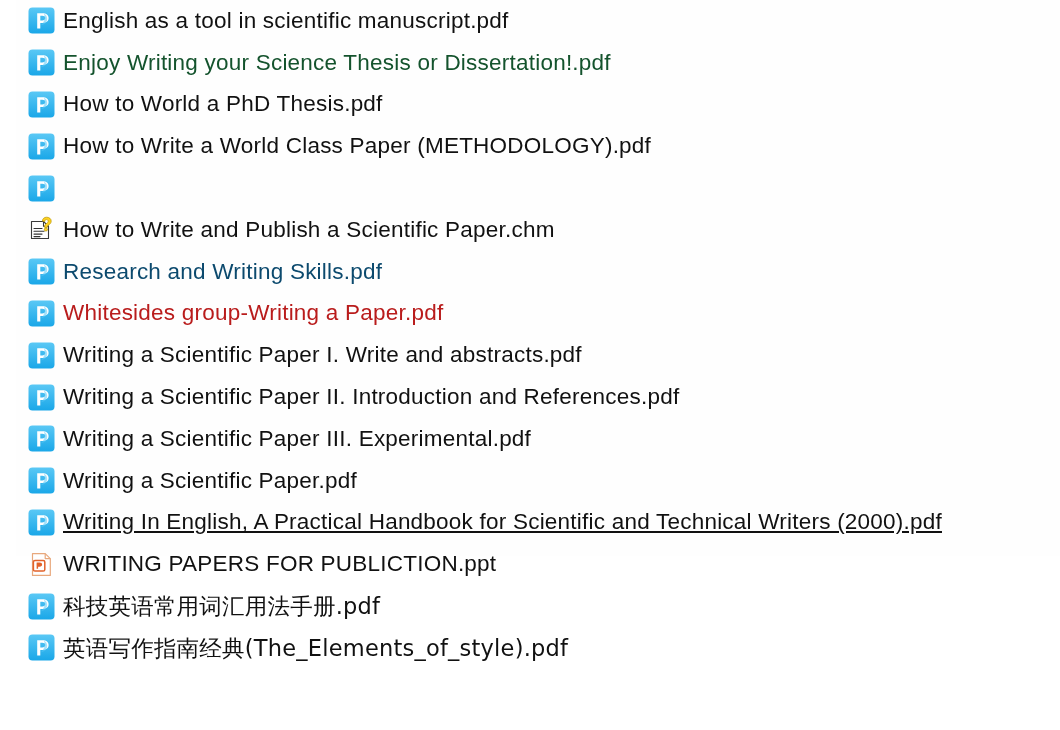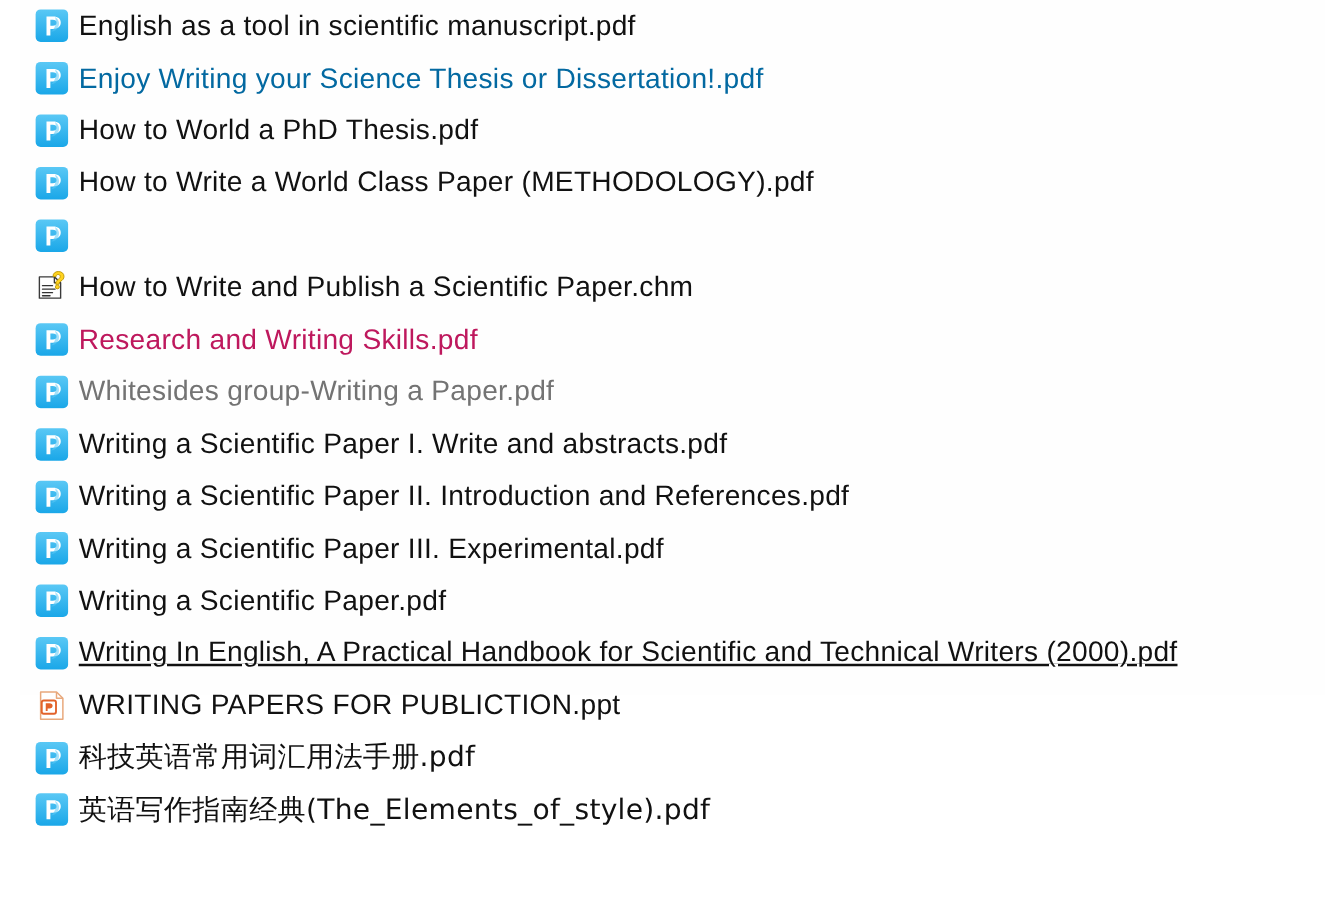--- a/index.html
+++ b/index.html
@@ -83,21 +83,21 @@
             <linearGradient id="pdfg" x1="0" y1="0" x2="0" y2="1">
               <stop offset="0" stop-color="#5ac8f5"></stop>
               <stop offset="1" stop-color="#1aa7e8"></stop>
             </linearGradient>
           </defs>
           <rect x="0.5" y="0.5" width="26" height="26" rx="4" ry="4" fill="url(#pdfg)"></rect>
           <path d="M9.2 21.4 L9.2 6.2 L14.6 6.2 C18.4 6.2 20.6 8.0 20.6 11.0 C20.6 14.2 18.2 16.1 14.4 16.1 L12.3 16.1 L12.3 21.4 Z M12.3 13.5 L14.2 13.5 C16.2 13.5 17.3 12.6 17.3 11.1 C17.3 9.6 16.2 8.8 14.2 8.8 L12.3 8.8 Z" fill="#ffffff"></path>
           <path d="M16.0 6.6 C19.0 8.6 20.0 11.6 18.6 14.6 C17.6 16.8 15.6 18.0 13.0 18.3 C15.1 16.4 16.3 14.2 16.6 11.6 C16.8 9.8 16.6 8.1 16.0 6.6 Z" fill="#5ac8f5" opacity="0.55"></path>
         </svg>
       </span>
-      <span class="file-label" style="color: #0369a1; text-align: right;">Enjoy Writing your Science Thesis or Dissertation!.pdf</span>
+      <span class="file-label" style="color: #14532d; text-align: right;">Enjoy Writing your Science Thesis or Dissertation!.pdf</span>
     </div>
     <div class="file-row">
       <span class="icon-wrap">
         <svg width="27" height="27" viewBox="0 0 27 27">
           <defs>
             <linearGradient id="pdfg" x1="0" y1="0" x2="0" y2="1">
               <stop offset="0" stop-color="#5ac8f5"></stop>
               <stop offset="1" stop-color="#1aa7e8"></stop>
             </linearGradient>
           </defs>
@@ -165,37 +165,37 @@
             <linearGradient id="pdfg" x1="0" y1="0" x2="0" y2="1">
               <stop offset="0" stop-color="#5ac8f5"></stop>
               <stop offset="1" stop-color="#1aa7e8"></stop>
             </linearGradient>
           </defs>
           <rect x="0.5" y="0.5" width="26" height="26" rx="4" ry="4" fill="url(#pdfg)"></rect>
           <path d="M9.2 21.4 L9.2 6.2 L14.6 6.2 C18.4 6.2 20.6 8.0 20.6 11.0 C20.6 14.2 18.2 16.1 14.4 16.1 L12.3 16.1 L12.3 21.4 Z M12.3 13.5 L14.2 13.5 C16.2 13.5 17.3 12.6 17.3 11.1 C17.3 9.6 16.2 8.8 14.2 8.8 L12.3 8.8 Z" fill="#ffffff"></path>
           <path d="M16.0 6.6 C19.0 8.6 20.0 11.6 18.6 14.6 C17.6 16.8 15.6 18.0 13.0 18.3 C15.1 16.4 16.3 14.2 16.6 11.6 C16.8 9.8 16.6 8.1 16.0 6.6 Z" fill="#5ac8f5" opacity="0.55"></path>
         </svg>
       </span>
-      <span class="file-label" style="color: #be185d;">Research and Writing Skills.pdf</span>
-    </div>
-    <div class="file-row">
-      <span class="icon-wrap">
-        <svg width="27" height="27" viewBox="0 0 27 27">
-          <defs>
-            <linearGradient id="pdfg" x1="0" y1="0" x2="0" y2="1">
-              <stop offset="0" stop-color="#5ac8f5"></stop>
-              <stop offset="1" stop-color="#1aa7e8"></stop>
-            </linearGradient>
-          </defs>
-          <rect x="0.5" y="0.5" width="26" height="26" rx="4" ry="4" fill="url(#pdfg)"></rect>
-          <path d="M9.2 21.4 L9.2 6.2 L14.6 6.2 C18.4 6.2 20.6 8.0 20.6 11.0 C20.6 14.2 18.2 16.1 14.4 16.1 L12.3 16.1 L12.3 21.4 Z M12.3 13.5 L14.2 13.5 C16.2 13.5 17.3 12.6 17.3 11.1 C17.3 9.6 16.2 8.8 14.2 8.8 L12.3 8.8 Z" fill="#ffffff"></path>
-          <path d="M16.0 6.6 C19.0 8.6 20.0 11.6 18.6 14.6 C17.6 16.8 15.6 18.0 13.0 18.3 C15.1 16.4 16.3 14.2 16.6 11.6 C16.8 9.8 16.6 8.1 16.0 6.6 Z" fill="#5ac8f5" opacity="0.55"></path>
-        </svg>
-      </span>
-      <span class="file-label" style="color: #737373;">Whitesides group-Writing a Paper.pdf</span>
+      <span class="file-label" style="color: #0c4a6e;">Research and Writing Skills.pdf</span>
+    </div>
+    <div class="file-row">
+      <span class="icon-wrap">
+        <svg width="27" height="27" viewBox="0 0 27 27">
+          <defs>
+            <linearGradient id="pdfg" x1="0" y1="0" x2="0" y2="1">
+              <stop offset="0" stop-color="#5ac8f5"></stop>
+              <stop offset="1" stop-color="#1aa7e8"></stop>
+            </linearGradient>
+          </defs>
+          <rect x="0.5" y="0.5" width="26" height="26" rx="4" ry="4" fill="url(#pdfg)"></rect>
+          <path d="M9.2 21.4 L9.2 6.2 L14.6 6.2 C18.4 6.2 20.6 8.0 20.6 11.0 C20.6 14.2 18.2 16.1 14.4 16.1 L12.3 16.1 L12.3 21.4 Z M12.3 13.5 L14.2 13.5 C16.2 13.5 17.3 12.6 17.3 11.1 C17.3 9.6 16.2 8.8 14.2 8.8 L12.3 8.8 Z" fill="#ffffff"></path>
+          <path d="M16.0 6.6 C19.0 8.6 20.0 11.6 18.6 14.6 C17.6 16.8 15.6 18.0 13.0 18.3 C15.1 16.4 16.3 14.2 16.6 11.6 C16.8 9.8 16.6 8.1 16.0 6.6 Z" fill="#5ac8f5" opacity="0.55"></path>
+        </svg>
+      </span>
+      <span class="file-label" style="color: #b91c1c;">Whitesides group-Writing a Paper.pdf</span>
     </div>
     <div class="file-row">
       <span class="icon-wrap">
         <svg width="27" height="27" viewBox="0 0 27 27">
           <defs>
             <linearGradient id="pdfg" x1="0" y1="0" x2="0" y2="1">
               <stop offset="0" stop-color="#5ac8f5"></stop>
               <stop offset="1" stop-color="#1aa7e8"></stop>
             </linearGradient>
           </defs>

